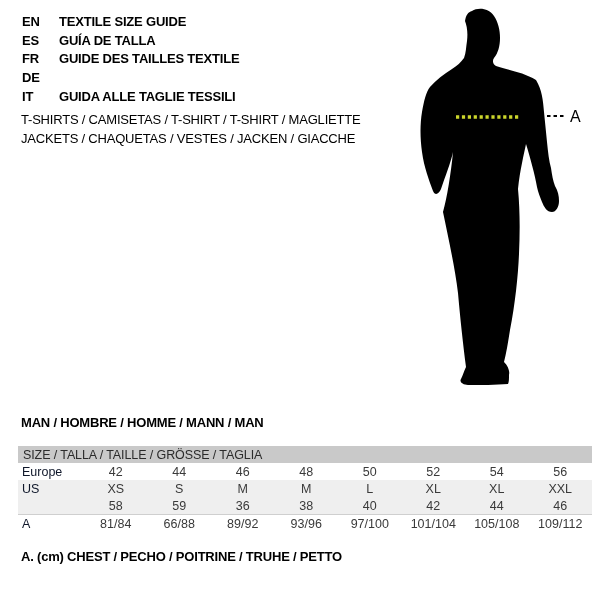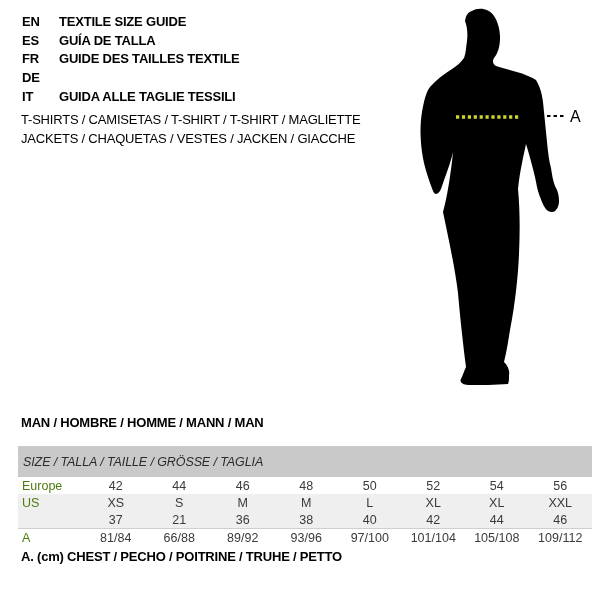--- a/index.html
+++ b/index.html
@@ -30,22 +30,22 @@
   .measure-a{font-family:"Liberation Sans","DejaVu Sans",sans-serif;font-size:16px;font-weight:400;fill:#000;}
 
   
   .section-title{position:absolute;left:21px;top:415px;font-size:13px;font-weight:700;letter-spacing:-0.2px;white-space:nowrap;}
 
   
   .size-table-wrap{position:absolute;left:18px;top:446px;width:574px;}
   table{border-collapse:collapse;table-layout:fixed;width:574px;}
   col.lbl{width:66px;}
   td{font-size:12.5px;color:#3a3a3a;text-align:center;height:17.25px;padding:0;vertical-align:middle;white-space:nowrap;}
-  td.first{text-align:left;padding-left:4px;color:#4d7c0f;}
-  tr.hdr td{background:var(--header-bg,#c9c9c9);color:#2b2b2b;text-align:left;padding-left:5px;height:31px;font-size:12.5px;letter-spacing:-0.1px;font-style:italic;}
+  td.first{text-align:left;padding-left:4px;color:#0f172a;}
+  tr.hdr td{background:var(--header-bg,#c9c9c9);color:#2b2b2b;text-align:left;padding-left:5px;height:17px;font-size:12.5px;letter-spacing:-0.1px;}
   tr.alt td{background:var(--alt-row-bg,#efefef);}
   tr.row-a td{border-top:1px solid #cfcfcf;}
 
   
   .footnote{position:absolute;left:21px;top:549px;font-size:13px;font-weight:700;letter-spacing:-0.2px;white-space:nowrap;}
 </style>
 </head>
 <body>
 
 <div class="canvas">
@@ -158,22 +158,22 @@
           <td>S</td>
           <td>M</td>
           <td>M</td>
           <td>L</td>
           <td>XL</td>
           <td>XL</td>
           <td>XXL</td>
         </tr>
         <tr class="alt">
           <td class="first"></td>
-          <td>37</td>
-          <td>21</td>
+          <td>58</td>
+          <td>59</td>
           <td>36</td>
           <td>38</td>
           <td>40</td>
           <td>42</td>
           <td>44</td>
           <td>46</td>
         </tr>
         <tr class="row-a">
           <td class="first">A</td>
           <td>81/84</td>

